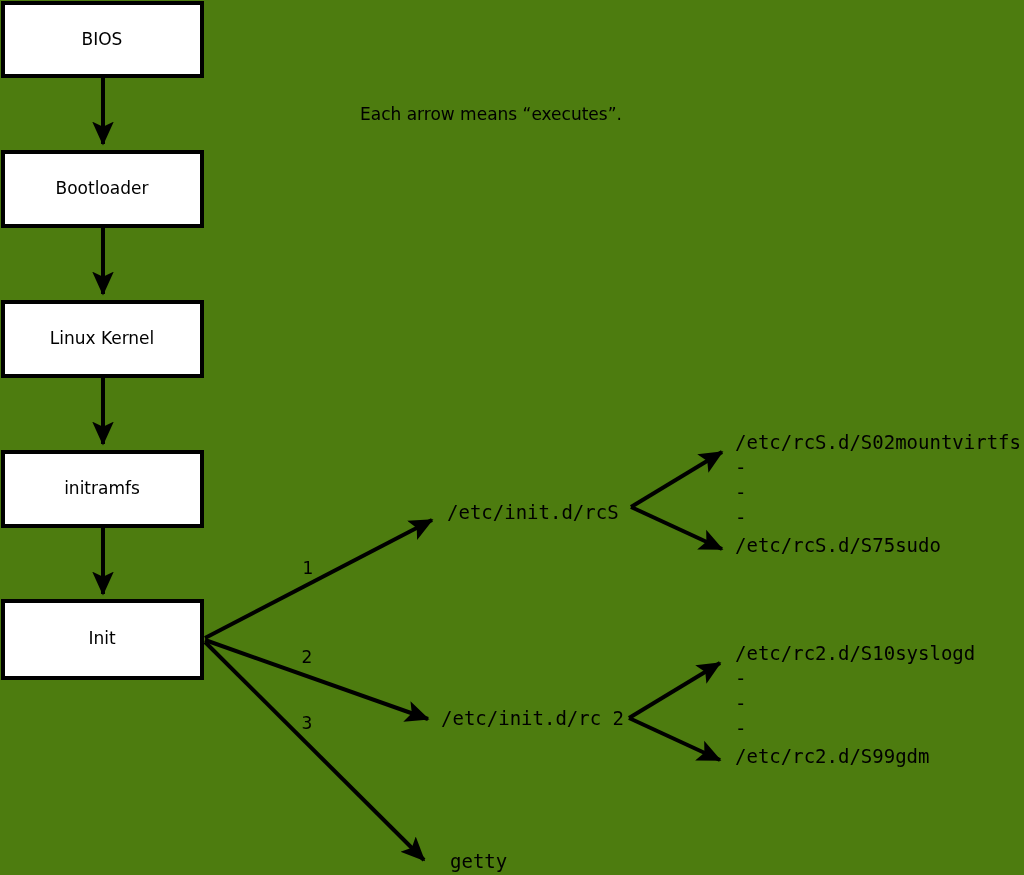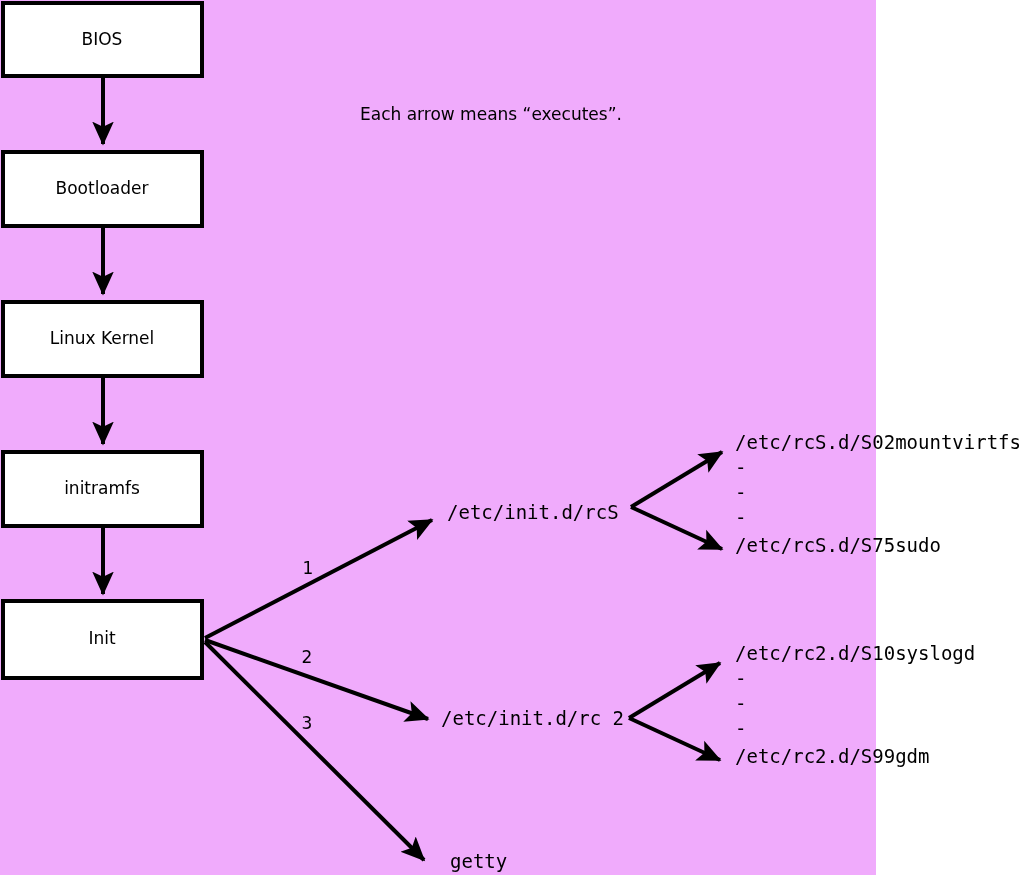--- a/index.html
+++ b/index.html
@@ -9,23 +9,23 @@
     background: #ffffff;
   }
   body {
     width: 1024px;
     height: 875px;
     overflow: hidden;
     font-family: "Liberation Sans", sans-serif;
   }
   #diagram-root {
     position: relative;
-    width: 876px;
+    width: 1024px;
     height: 875px;
-    background: #f0abfc;
+    background: #4d7c0f;
   }
   svg#boot-diagram {
     display: block;
     width: 1024px;
     height: 875px;
   }
   .box-rect {
     fill: #ffffff;
     stroke: #000000;
     stroke-width: 4;

